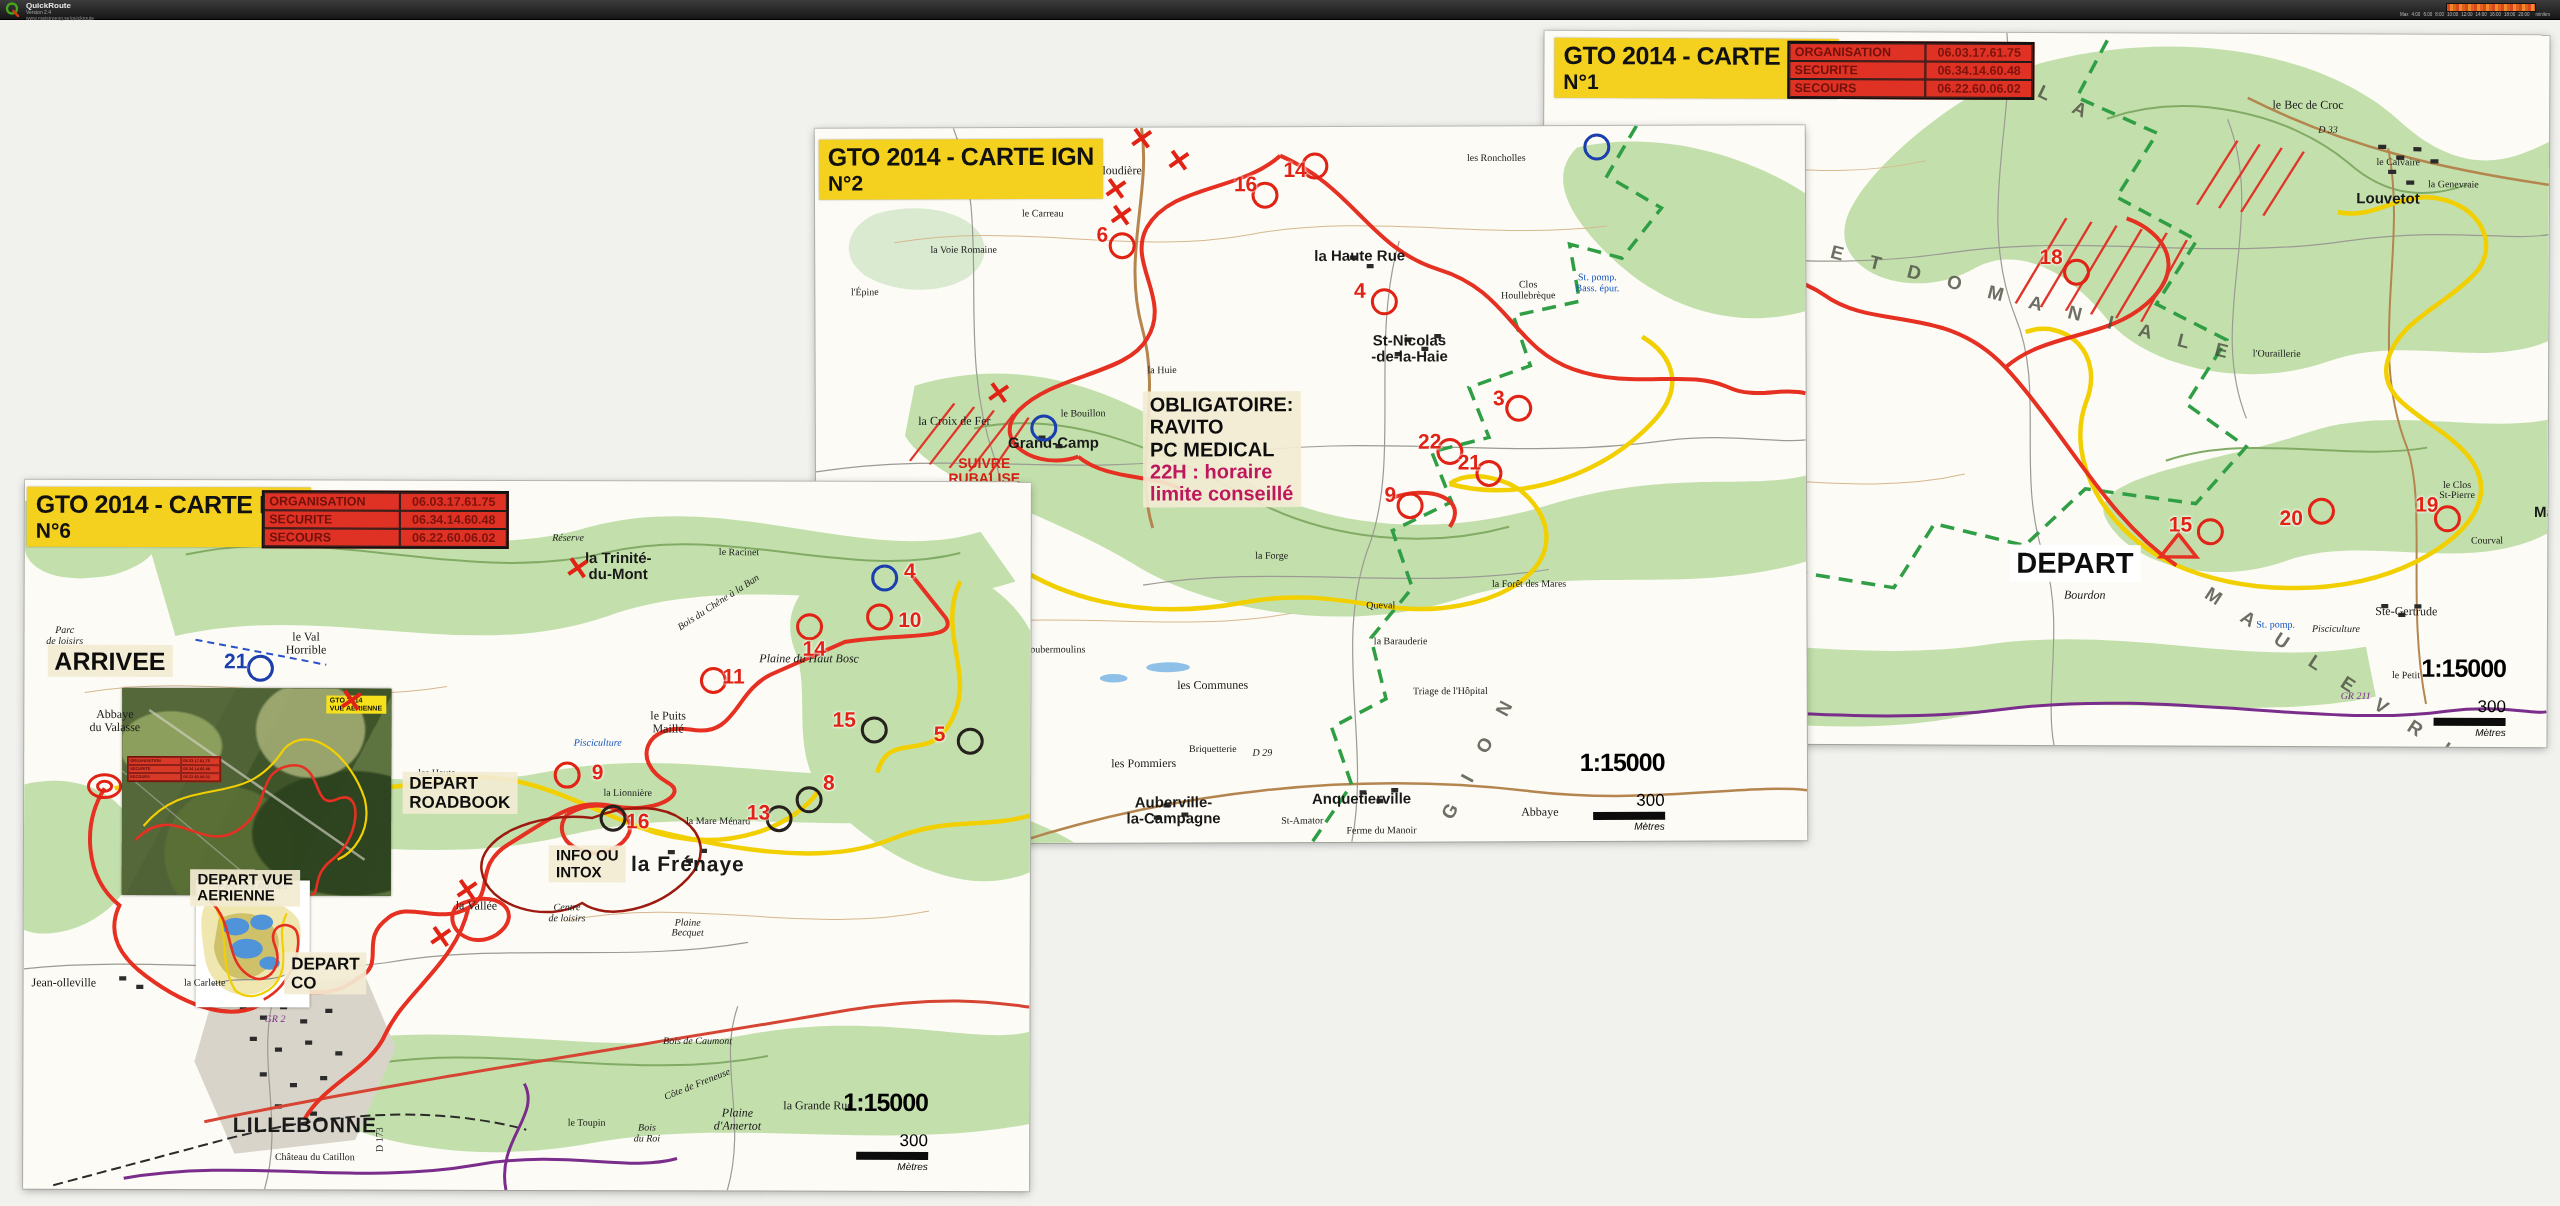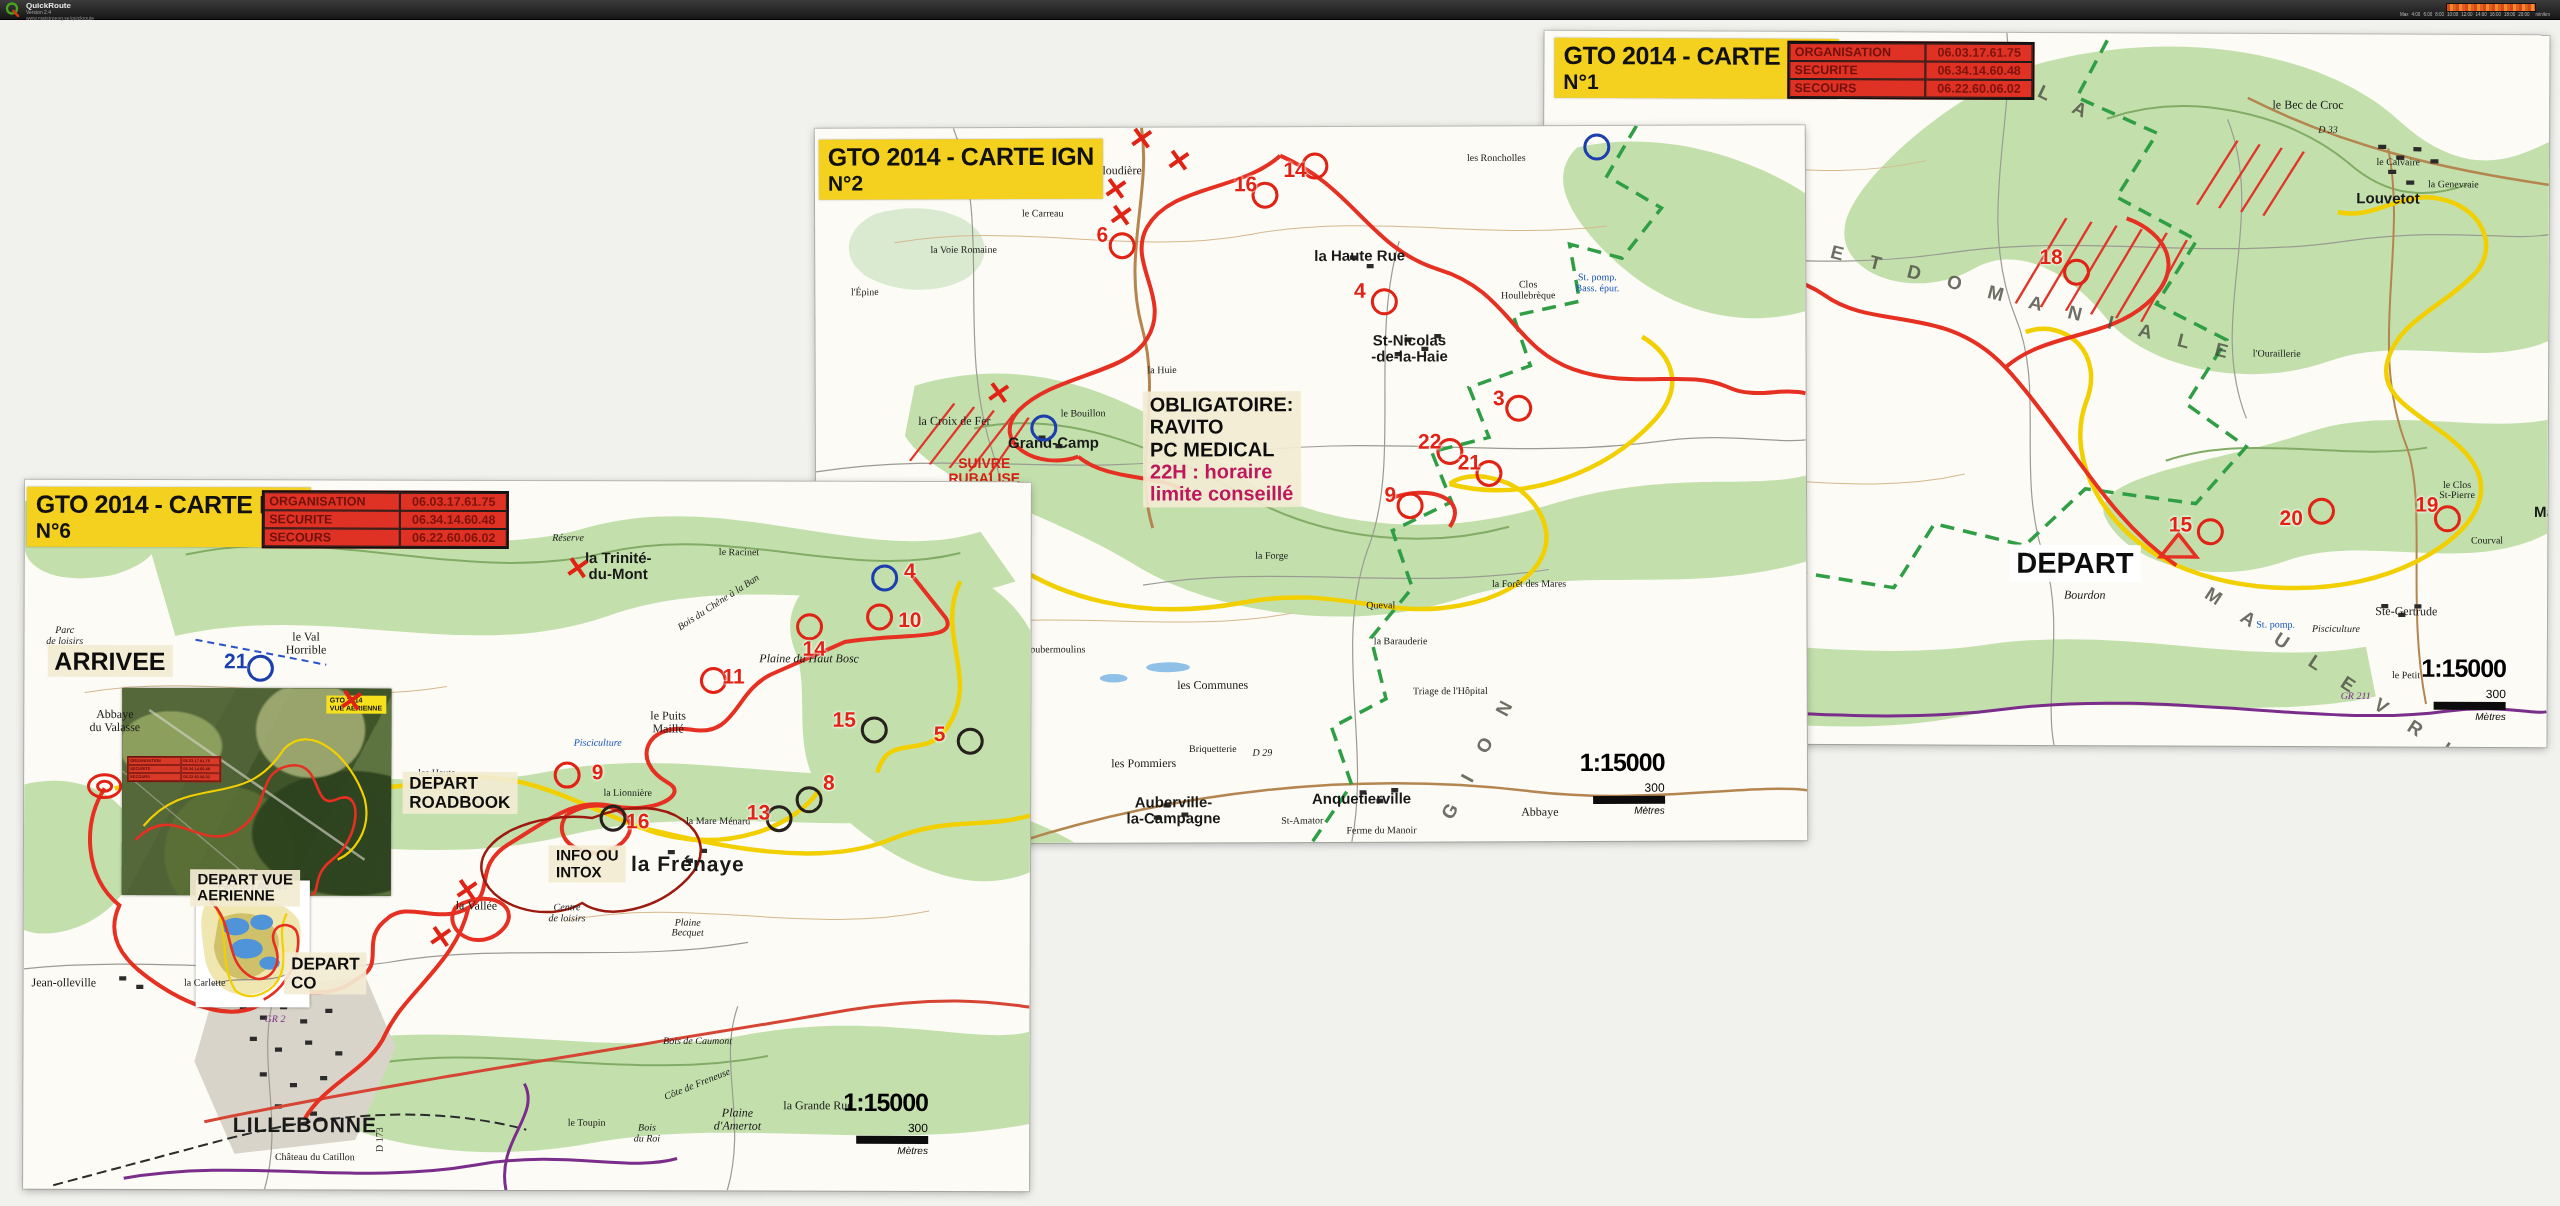--- a/index.html
+++ b/index.html
@@ -33,21 +33,21 @@
   .s3 .titlebox{left:.2%;top:1%;}
   .contacts{position:absolute;display:grid;grid-template-columns:56% 44%;border:2px solid #111;background:#e03224;z-index:4;width:243px;}
   .contacts .c{border:1px solid #1b1b1b;font-weight:bold;padding:1px 4px;font-size:12.5px;}
   .contacts .k{color:#70110b;text-align:left;}
   .contacts .v{color:#7c130c;text-align:center;}
   .s1 .contacts{left:24.2%;top:1.2%;}
   .s3 .contacts{left:23.6%;top:1.4%;}
   
   .scalebox{position:absolute;z-index:3;text-align:right;color:#000;width:110px;}
   .scalebox .ratio{font-size:25px;font-weight:bold;letter-spacing:-1px;}
-  .scalebox .sval{font-size:12px;margin-top:4px;}
+  .scalebox .sval{font-size:17px;margin-top:14px;}
   .scalebox .sbar{height:8px;width:72px;background:#0c0c0c;margin:1px 0 1px auto;}
   .scalebox .sunit{font-size:10px;font-style:italic;}
   .s1 .scalebox{left:85%;top:87%;}
   .s2 .scalebox{left:74.5%;top:87%;}
   .s3 .scalebox{left:79%;top:85.5%;}
   
   .place{position:absolute;transform:translate(-50%,-50%);font:12px "Liberation Serif",serif;color:#191919;white-space:pre-line;text-align:center;line-height:1.08;z-index:2;}
   .place.big{font-family:"Liberation Sans",sans-serif;font-weight:bold;font-size:15px;}
   .place.huge{font-family:"Liberation Sans",sans-serif;font-weight:bold;font-size:21px;letter-spacing:1px;}
   .place.tiny{font-size:10px;}

